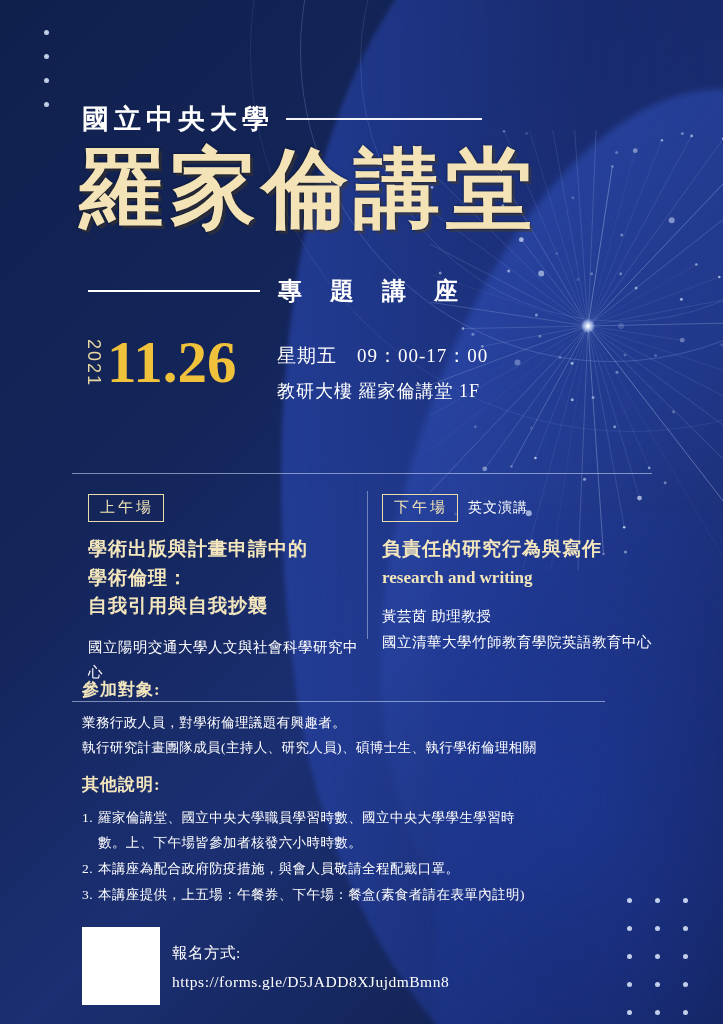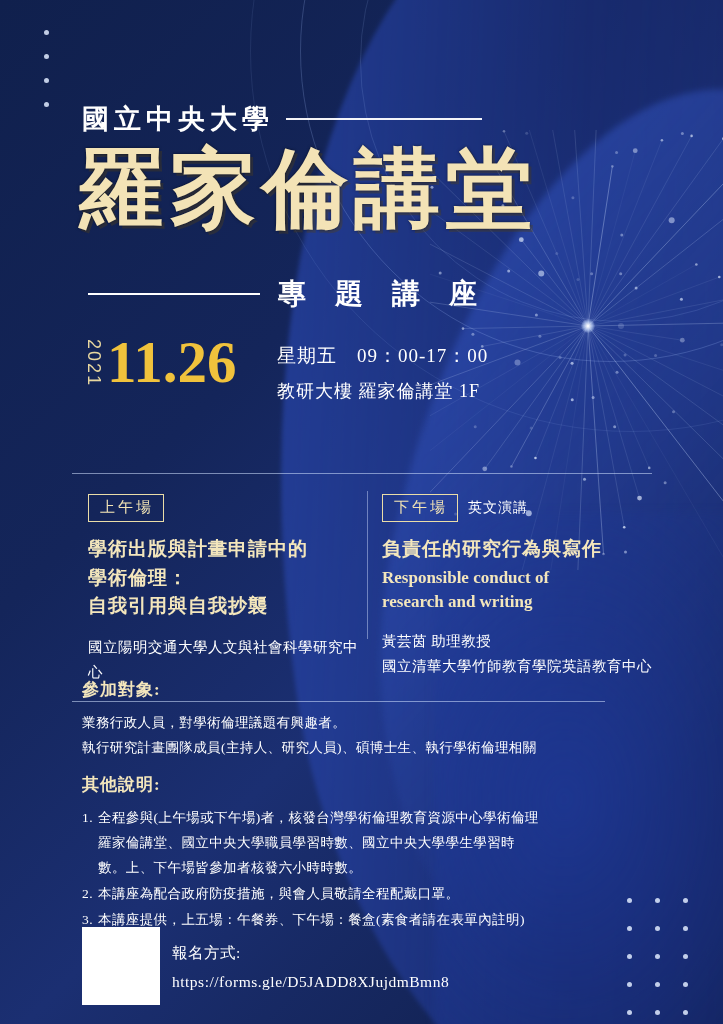--- a/index.html
+++ b/index.html
@@ -106,21 +106,21 @@
     color: #f3e3b6;
     text-shadow: 0 0 3px rgba(0,0,0,.55), 3px 3px 0 rgba(90,70,20,.35);
   }
   .sub-row {
     position: absolute; left: 88px; top: 275px;
     display: flex; align-items: center; gap: 18px;
   }
   .sub-rule { width: 172px; height: 2px; background: #ffffff; }
   .sub-title {
     font-family: "Liberation Serif", serif;
-    font-size: 28px; letter-spacing: 11px; color: #ffffff; font-weight: 700;
+    font-size: 24px; letter-spacing: 11px; color: #ffffff; font-weight: 700;
   }
 
   
   .year {
     position: absolute; left: 83px; top: 339px;
     font-family: "Liberation Sans", sans-serif;
     font-size: 18px; color: #e8d79f; letter-spacing: 2px;
     writing-mode: vertical-rl;
   }
   .bigdate {
@@ -442,21 +442,20 @@
             <div>國立陽明交通大學人文與社會科學研究中心</div>
           </div>
         </div>
 
         <div class="sess-col right">
           <span class="tag">下午場</span><span class="tag-note">英文演講</span>
           <div class="sess-title">
             <div>負責任的研究行為與寫作</div>
           </div>
           <div class="sess-title-en">
-            <div>Responsible conduct of</div>
             <div>research and writing</div>
           </div>
           <div class="sess-speaker">
             <div>黃芸茵 助理教授</div>
             <div>國立清華大學竹師教育學院英語教育中心</div>
           </div>
         </div>
       </div>
       <div class="sess-bottom-hr"></div>
     </div>
@@ -467,21 +466,20 @@
         <div>業務行政人員，對學術倫理議題有興趣者。</div>
         <div>執行研究計畫團隊成員(主持人、研究人員)、碩博士生、執行學術倫理相關</div>
       </div>
     </div>
 
     <div class="section" id="sec-notes">
       <div class="sec-head">其他說明:</div>
       <ul class="note-list" id="note-list">
           <li>
             <span class="num">1.</span>
-            <div>全程參與(上午場或下午場)者，核發台灣學術倫理教育資源中心學術倫理</div>
             <div>羅家倫講堂、國立中央大學職員學習時數、國立中央大學學生學習時</div>
             <div>數。上、下午場皆參加者核發六小時時數。</div>
           </li>
           <li>
             <span class="num">2.</span>
             <div>本講座為配合政府防疫措施，與會人員敬請全程配戴口罩。</div>
           </li>
           <li>
             <span class="num">3.</span>
             <div>本講座提供，上五場：午餐券、下午場：餐盒(素食者請在表單內註明)</div>

